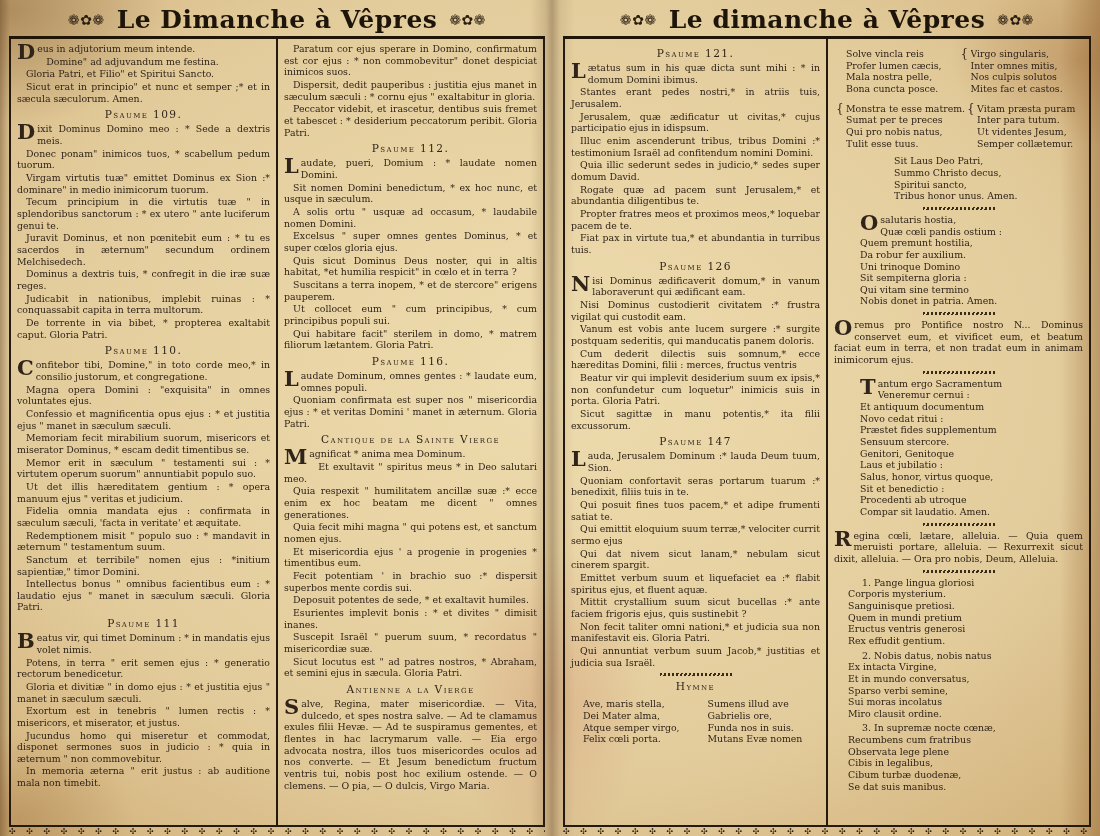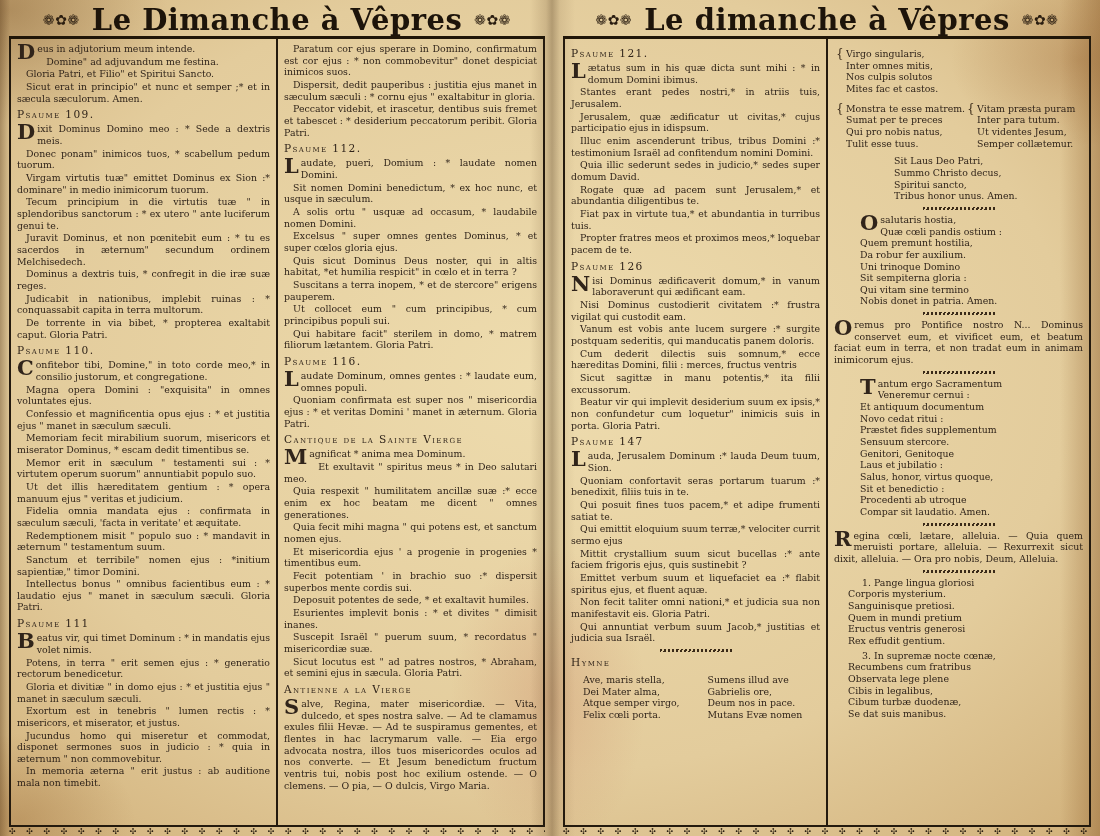--- a/index.html
+++ b/index.html
@@ -14,30 +14,30 @@
       radial-gradient(ellipse 140px 220px at 548px 700px, rgba(195,120,90,.28), transparent 70%),
       radial-gradient(ellipse 220px 160px at 10px 10px, rgba(110,70,30,.38), transparent 72%),
       radial-gradient(ellipse 180px 120px at 1080px 60px, rgba(150,95,45,.35), transparent 72%),
       radial-gradient(ellipse 160px 120px at 20px 820px, rgba(140,90,40,.30), transparent 72%),
       radial-gradient(ellipse 950px 720px at 50% 45%, #eedcae 0%, #e3cc9c 55%, #d2b27c 85%, #c19a60 100%);
   }
   .page{width:550px;height:836px;display:flex;flex-direction:column;box-sizing:border-box;}
   .page.left{padding:3px 5px 0 9px;}
   .page.right{padding:3px 9px 0 13px;}
   .page-header{display:flex;align-items:center;justify-content:center;gap:12px;height:33px;border-bottom:3px solid #201608;}
-  .page-title{font-size:29px;font-weight:bold;margin:0;letter-spacing:.5px;color:#1d140a;white-space:nowrap;}
+  .page-title{font-size:25px;font-weight:bold;margin:0;letter-spacing:.5px;color:#1d140a;white-space:nowrap;}
   .ornament{font-size:14px;letter-spacing:.5px;color:#2a1d10;font-family:"DejaVu Sans",sans-serif;line-height:1;}
   .page-frame{flex:1;display:flex;border-left:2px solid #241a0e;border-right:2px solid #241a0e;overflow:hidden;}
   .column{flex:1;padding:4px 6px 2px;overflow:hidden;font-size:9.4px;line-height:1.24;text-align:justify;}
   .col-divider{width:2px;background:#241a0e;}
   .bottom-strip{height:9px;overflow:hidden;border-top:2px solid #241a0e;font-size:8px;letter-spacing:4px;line-height:10px;color:#241a0e;white-space:nowrap;font-family:"DejaVu Sans",sans-serif;}
   p{margin:0 0 1px;text-indent:9px;}
   p.dc{text-indent:0;}
   .dropcap{float:left;font-size:21px;line-height:16px;font-weight:bold;padding:1px 2px 0 0;}
-  .sec-heading{font-variant:small-caps;letter-spacing:1.4px;font-size:10.6px;margin:4px 0 2px;text-indent:0;}
+  .sec-heading{text-align:center;font-variant:small-caps;letter-spacing:1.4px;font-size:10.6px;margin:4px 0 2px;text-indent:0;}
   .squiggle{width:72px;height:3px;margin:5px auto 4px;background:repeating-linear-gradient(105deg,#3a2a18 0 2px,transparent 2px 4px);}
   .verse-row{display:flex;margin:2px 0;}
   .verse-row .verse{flex:1;padding-left:12px;position:relative;}
   .verse{margin:3px 0;text-align:left;}
   .vline{white-space:nowrap;overflow:hidden;}
   .verse.braced::before{content:"{";position:absolute;left:2px;top:-1px;font-size:12px;color:#3a2a18;}
   .v-indent{padding-left:26px;}
   .v-center{padding-left:60px;}
   .v-stanza{padding-left:14px;}
   .v-stanza .vline:first-child{padding-left:14px;}
@@ -130,58 +130,65 @@
     </header>
     <div class="page-frame">
       <div class="column">
           <div class="sec-heading">Psaume 121.</div>
           <p class="dc"><span class="dropcap">L</span>ætatus sum in his quæ dicta sunt mihi : * in domum Domini ibimus.</p>
           <p>Stantes erant pedes nostri,* in atriis tuis, Jerusalem.</p>
           <p>Jerusalem, quæ ædificatur ut civitas,* cujus participatio ejus in idispsum.</p>
           <p>Illuc enim ascenderunt tribus, tribus Domini :* testimonium Israël ad confitendum nomini Domini.</p>
           <p>Quia illic sederunt sedes in judicio,* sedes super domum David.</p>
           <p>Rogate quæ ad pacem sunt Jerusalem,* et abundantia diligentibus te.</p>
+          <p>Propter fratres meos et proximos meos,* loquebar pacem de te.</p>
           <p>Fiat pax in virtute tua,* et abundantia in turribus tuis.</p>
-          <p>Propter fratres meos et proximos meos,* loquebar pacem de te.</p>
           <div class="sec-heading">Psaume 126</div>
           <p class="dc"><span class="dropcap">N</span>isi Dominus ædificaverit domum,* in vanum laboraverunt qui ædificant eam.</p>
           <p>Nisi Dominus custodierit civitatem :* frustra vigilat qui custodit eam.</p>
           <p>Vanum est vobis ante lucem surgere :* surgite postquam sederitis, qui manducatis panem doloris.</p>
           <p>Cum dederit dilectis suis somnum,* ecce hæreditas Domini, filii : merces, fructus ventris</p>
+          <p>Beatur vir qui implevit desiderium suum ex ipsis,* non confundetur cum loquetur" inimicis suis in porta. Gloria Patri.</p>
           <p>Sicut sagittæ in manu potentis,* ita filii excussorum.</p>
-          <p>Beatur vir qui implevit desiderium suum ex ipsis,* non confundetur cum loquetur" inimicis suis in porta. Gloria Patri.</p>
           <div class="sec-heading">Psaume 147</div>
           <p class="dc"><span class="dropcap">L</span>auda, Jerusalem Dominum :* lauda Deum tuum, Sion.</p>
           <p>Quoniam confortavit seras portarum tuarum :* benedixit, filiis tuis in te.</p>
           <p>Qui posuit fines tuos pacem,* et adipe frumenti satiat te.</p>
           <p>Qui emittit eloquium suum terræ,* velociter currit sermo ejus</p>
+          <p>Qui dat nivem sicut lanam,* nebulam sicut cinerem spargit.</p>
+          <p>Emittet verbum suum et liquefaciet ea :* flabit spiritus ejus, et fluent aquæ.</p>
           <p>Mittit crystallium suum sicut bucellas :* ante faciem frigoris ejus, quis sustinebit ?</p>
-          <p>Emittet verbum suum et liquefaciet ea :* flabit spiritus ejus, et fluent aquæ.</p>
           <p>Non fecit taliter omni nationi,* et judicia sua non manifestavit eis. Gloria Patri.</p>
           <p>Qui annuntiat verbum suum Jacob,* justitias et judicia sua Israël.</p>
           <div class="squiggle"></div>
           <div class="sec-heading">Hymne</div>
           <div class="verse-row">
             <div class="verse">
               <div class="vline">Ave, maris stella,</div>
               <div class="vline">Dei Mater alma,</div>
               <div class="vline">Atque semper virgo,</div>
               <div class="vline">Felix cœli porta.</div>
             </div>
             <div class="verse">
               <div class="vline">Sumens illud ave</div>
               <div class="vline">Gabrielis ore,</div>
-              <div class="vline">Deum nos in pace.</div>
+              <div class="vline">Funda nos in suis.</div>
               <div class="vline">Mutans Evæ nomen</div>
             </div>
           </div>
         </div>
       <div class="col-divider"></div>
       <div class="column">
           <div class="verse-row">
+            <div class="verse">
+              <div class="vline">Solve vincla reis</div>
+              <div class="vline">Profer lumen cæcis,</div>
+              <div class="vline">Mala nostra pelle,</div>
+              <div class="vline">Bona cuncta posce.</div>
+            </div>
             <div class="verse braced">
               <div class="vline">Virgo singularis,</div>
               <div class="vline">Inter omnes mitis,</div>
               <div class="vline">Nos culpis solutos</div>
               <div class="vline">Mites fac et castos.</div>
             </div>
           </div>
           <div class="verse-row">
             <div class="verse braced">
               <div class="vline">Monstra te esse matrem.</div>
@@ -237,20 +244,28 @@
           <div class="squiggle"></div>
           <div class="verse v-stanza">
             <div class="vline">1. Pange lingua gloriosi</div>
             <div class="vline">Corporis mysterium.</div>
             <div class="vline">Sanguinisque pretiosi.</div>
             <div class="vline">Quem in mundi pretium</div>
             <div class="vline">Eructus ventris generosi</div>
             <div class="vline">Rex effudit gentium.</div>
           </div>
           <div class="verse v-stanza">
+            <div class="vline">2. Nobis datus, nobis natus</div>
+            <div class="vline">Ex intacta Virgine,</div>
+            <div class="vline">Et in mundo conversatus,</div>
+            <div class="vline">Sparso verbi semine,</div>
+            <div class="vline">Sui moras incolatus</div>
+            <div class="vline">Miro clausit ordine.</div>
+          </div>
+          <div class="verse v-stanza">
             <div class="vline">3. In supremæ nocte cœnæ,</div>
             <div class="vline">Recumbens cum fratribus</div>
             <div class="vline">Observata lege plene</div>
             <div class="vline">Cibis in legalibus,</div>
             <div class="vline">Cibum turbæ duodenæ,</div>
             <div class="vline">Se dat suis manibus.</div>
           </div>
         </div>
     </div>
     <div class="bottom-strip">✣ ✣ ✣ ✣ ✣ ✣ ✣ ✣ ✣ ✣ ✣ ✣ ✣ ✣ ✣ ✣ ✣ ✣ ✣ ✣ ✣ ✣ ✣ ✣ ✣ ✣ ✣ ✣ ✣ ✣ ✣ ✣ ✣ ✣ ✣ ✣ ✣ ✣ ✣ ✣ ✣ ✣ ✣ ✣ ✣ ✣ ✣ ✣ ✣ ✣ ✣ ✣ ✣ ✣ ✣ ✣ ✣ ✣ ✣ ✣ </div>

